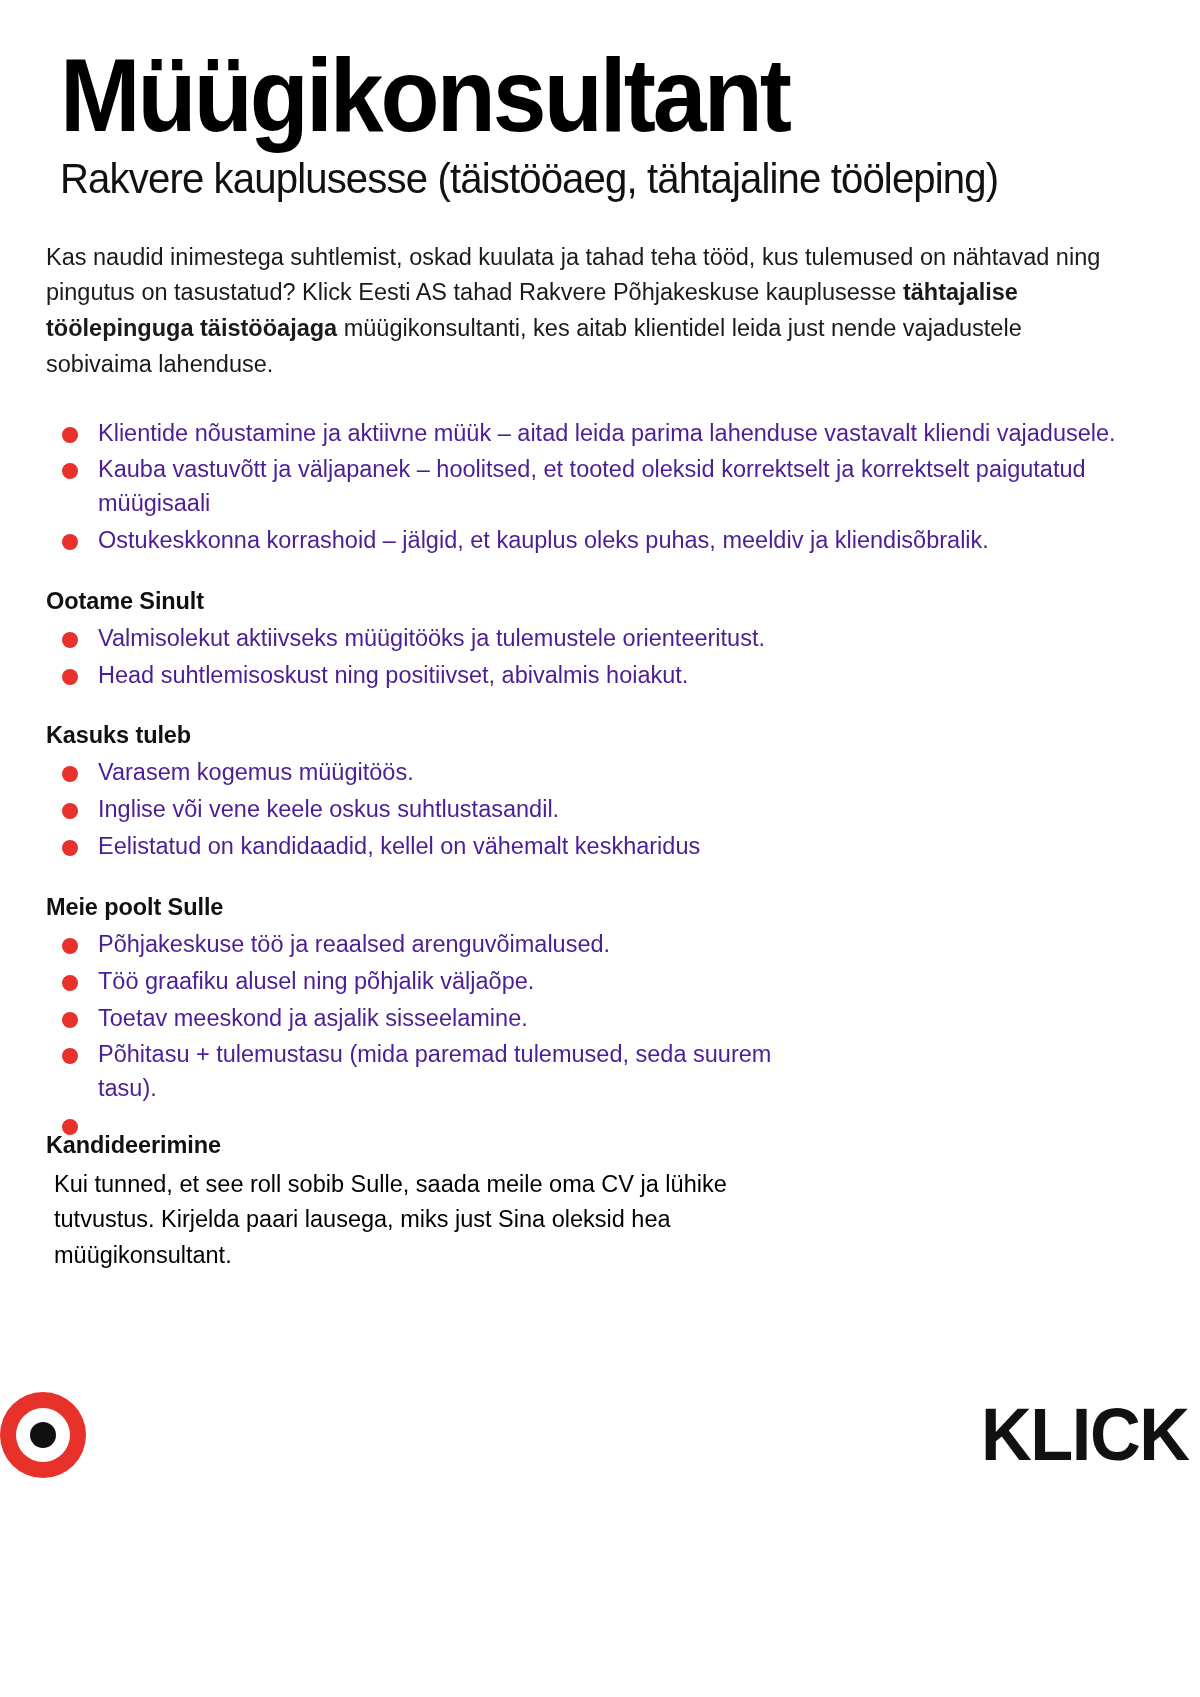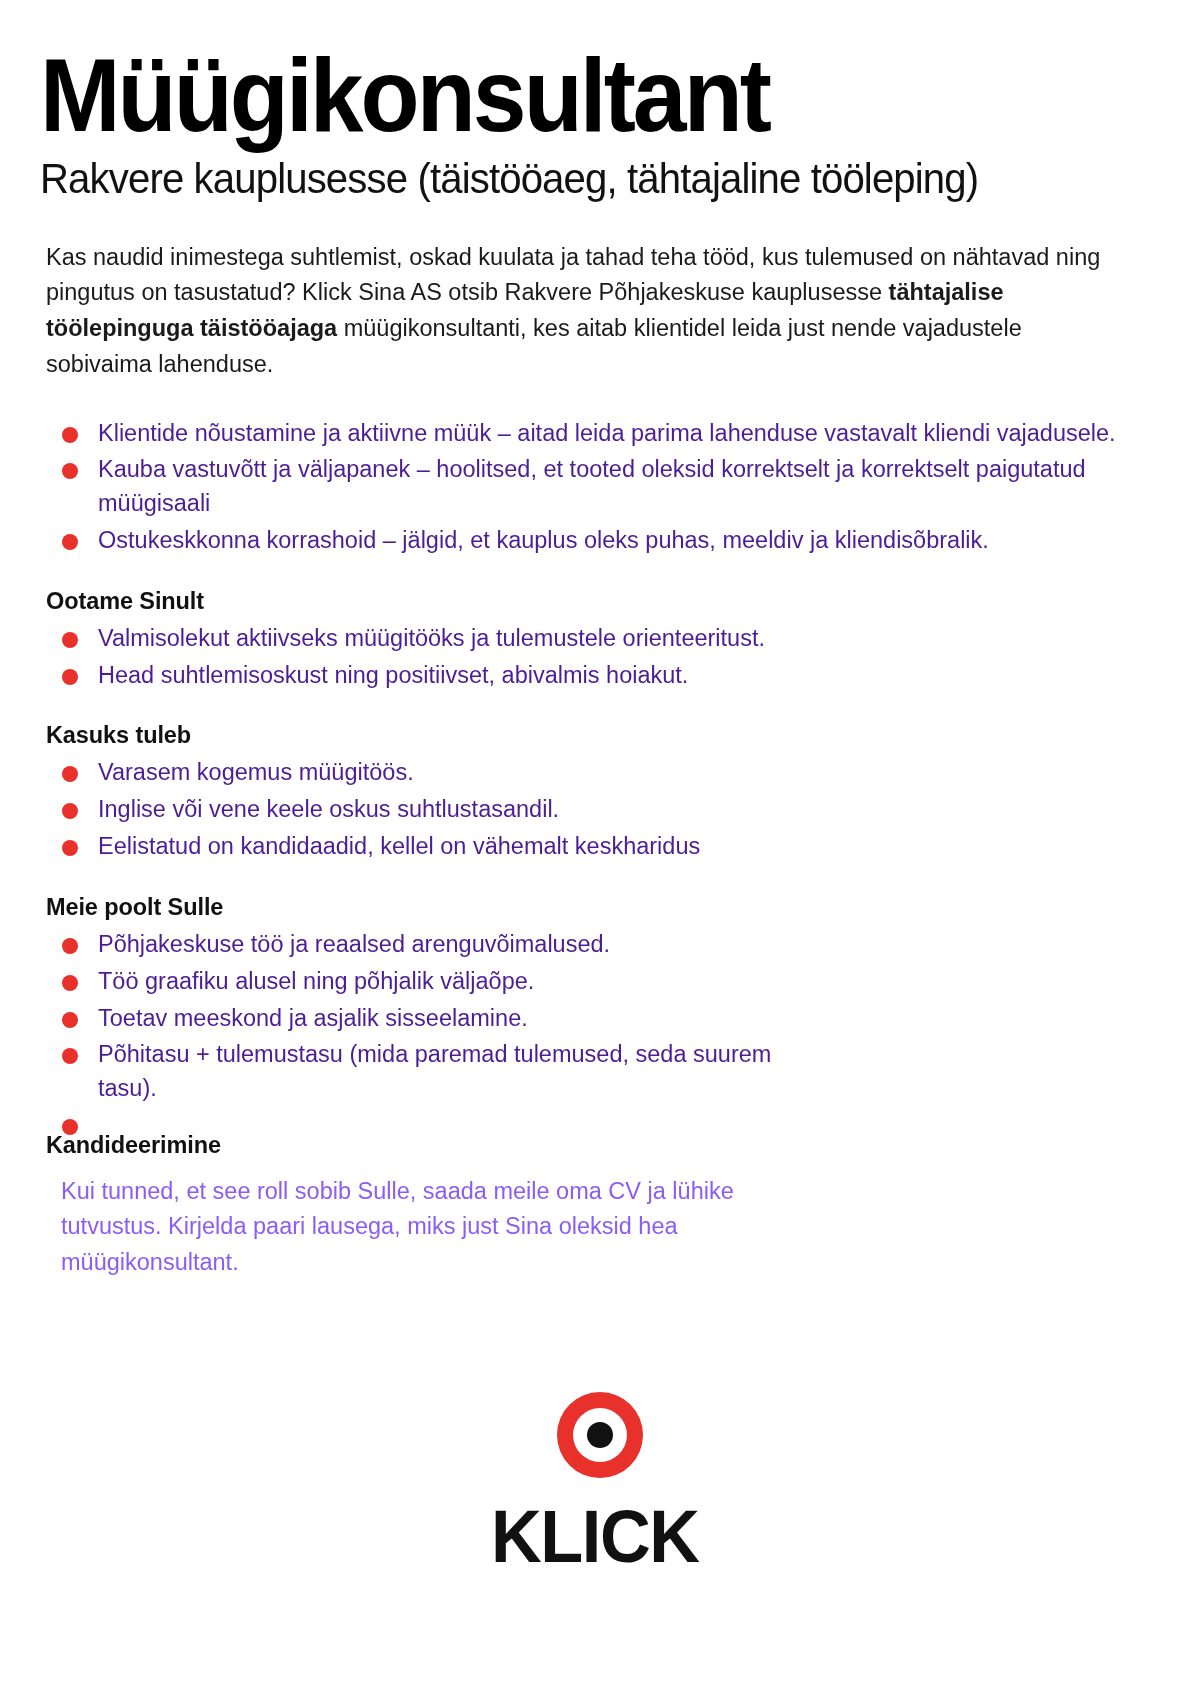--- a/index.html
+++ b/index.html
@@ -18,21 +18,21 @@
   .page {
     width: 1200px;
     height: 1697px;
     box-sizing: border-box;
     padding: 0;
     position: relative;
   }
 
   
   .title-block {
-    padding: 42px 60px 0 40px;
+    padding: 42px 60px 0 60px;
   }
   .job-title {
     font-size: 104px;
     line-height: 1.02;
     font-weight: 700;
     letter-spacing: -3.2px;
     color: #000000;
     margin: 0;
     white-space: nowrap;
     transform: scaleX(0.93);
@@ -94,36 +94,35 @@
     width: 16px;
     height: 16px;
     border-radius: 50%;
     background: #e8312a;
     display: block;
   }
 
   .closing {
     font-size: 23.5px;
     line-height: 1.5;
-    color: #8b5cf6;
-    margin: 15px;
+    color: #000000;
+    margin: 8px;
     max-width: 760px;
   }
 
   
   .logo-wrap {
     position: absolute;
     left: 0;
     right: 0;
     top: 1392px;
     display: flex;
     align-items: center;
     justify-content: space-between;
     gap: 22px;
-    flex-direction: column;
   }
   .logo-mark {
     width: 86px;
     height: 86px;
     border-radius: 50%;
     background: #e8312a;
     display: flex;
     align-items: center;
     justify-content: center;
     flex: none;
@@ -158,21 +157,21 @@
 
 <div class="page">
 
   <div class="title-block">
     <h1 class="job-title">Müügikonsultant</h1>
     <div class="job-subtitle">Rakvere kauplusesse (täistööaeg, tähtajaline tööleping)</div>
   </div>
 
   <div class="content">
 
-    <p class="intro"><span>Kas naudid inimestega suhtlemist, oskad kuulata ja tahad teha tööd, kus tulemused on nähtavad ning pingutus on tasustatud? Klick Sina AS otsib Rakvere Põhjakeskuse kauplusesse </span><b>tähtajalise töölepinguga täistööajaga</b><span> müügikonsultanti, kes aitab klientidel leida just nende vajadustele sobivaima lahenduse.</span></p>
+    <p class="intro"><span>Kas naudid inimestega suhtlemist, oskad kuulata ja tahad teha tööd, kus tulemused on nähtavad ning pingutus on tasustatud? Klick Eesti AS tahad Rakvere Põhjakeskuse kauplusesse </span><b>tähtajalise töölepinguga täistööajaga</b><span> müügikonsultanti, kes aitab klientidel leida just nende vajadustele sobivaima lahenduse.</span></p>
 
     <div class="section">
       <ul class="bullets">
         <li><span class="dot"></span><span>Klientide nõustamine ja aktiivne müük – aitad leida parima lahenduse vastavalt kliendi vajadusele.</span></li>
         <li><span class="dot"></span><span>Kauba vastuvõtt ja väljapanek – hoolitsed, et tooted oleksid korrektselt ja korrektselt paigutatud müügisaali</span></li>
         <li><span class="dot"></span><span>Ostukeskkonna korrashoid – jälgid, et kauplus oleks puhas, meeldiv ja kliendisõbralik.</span></li>
       </ul>
     </div>
 
     <div class="section">

